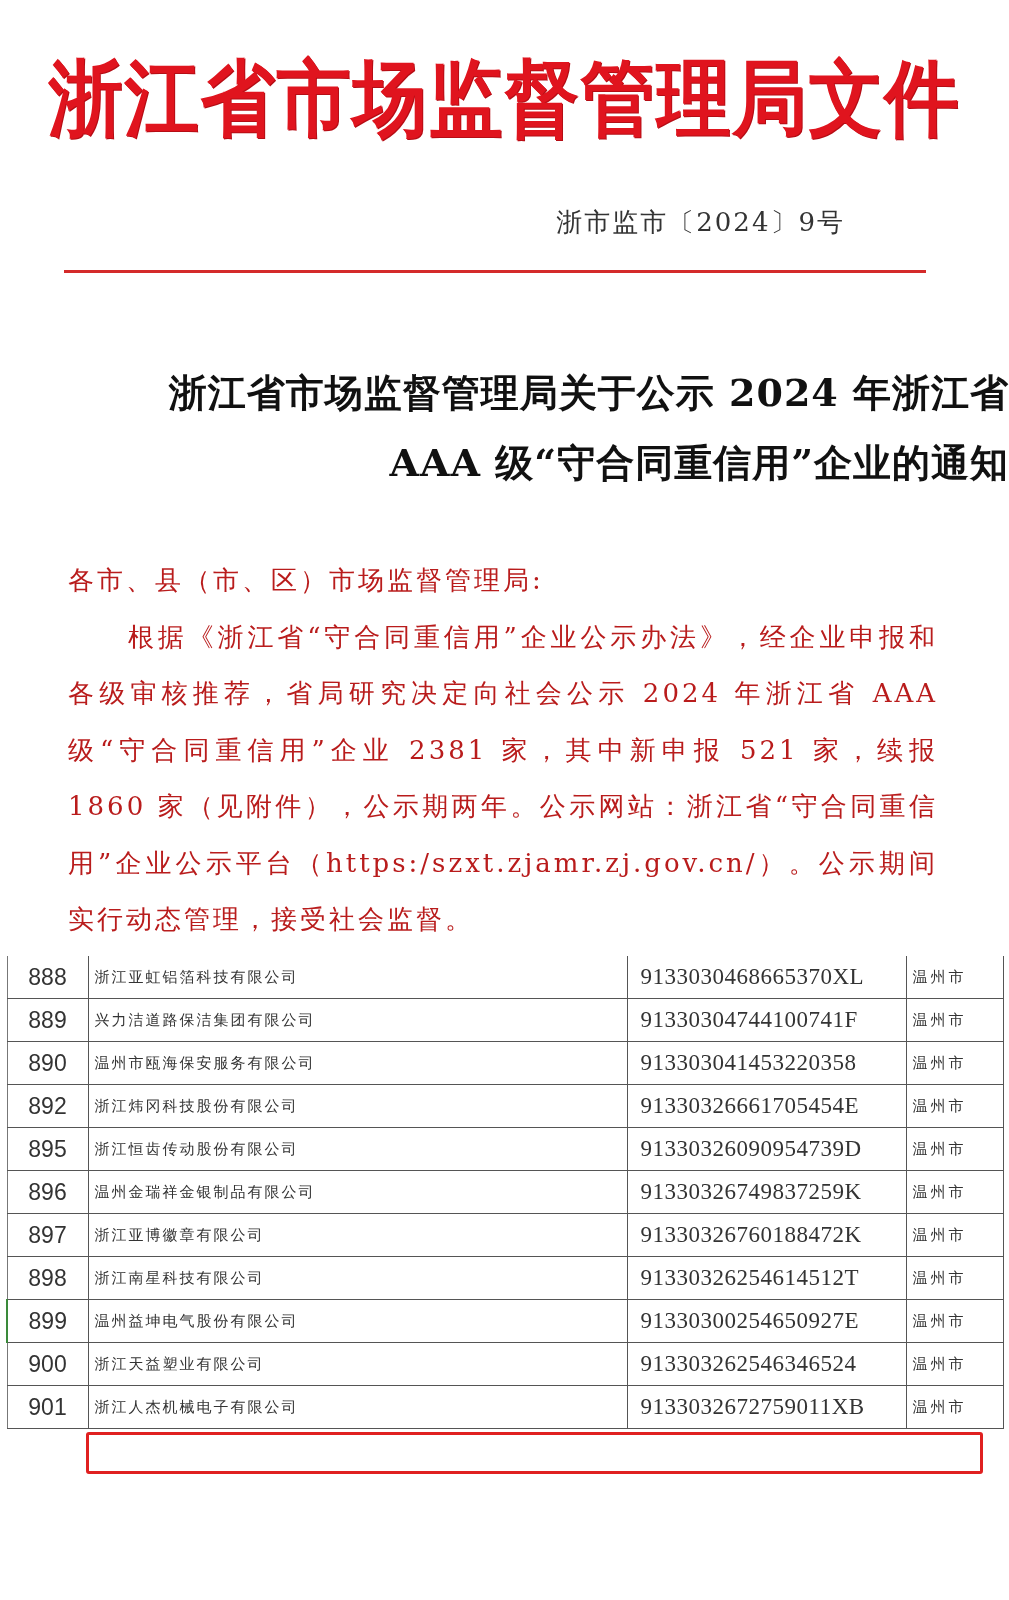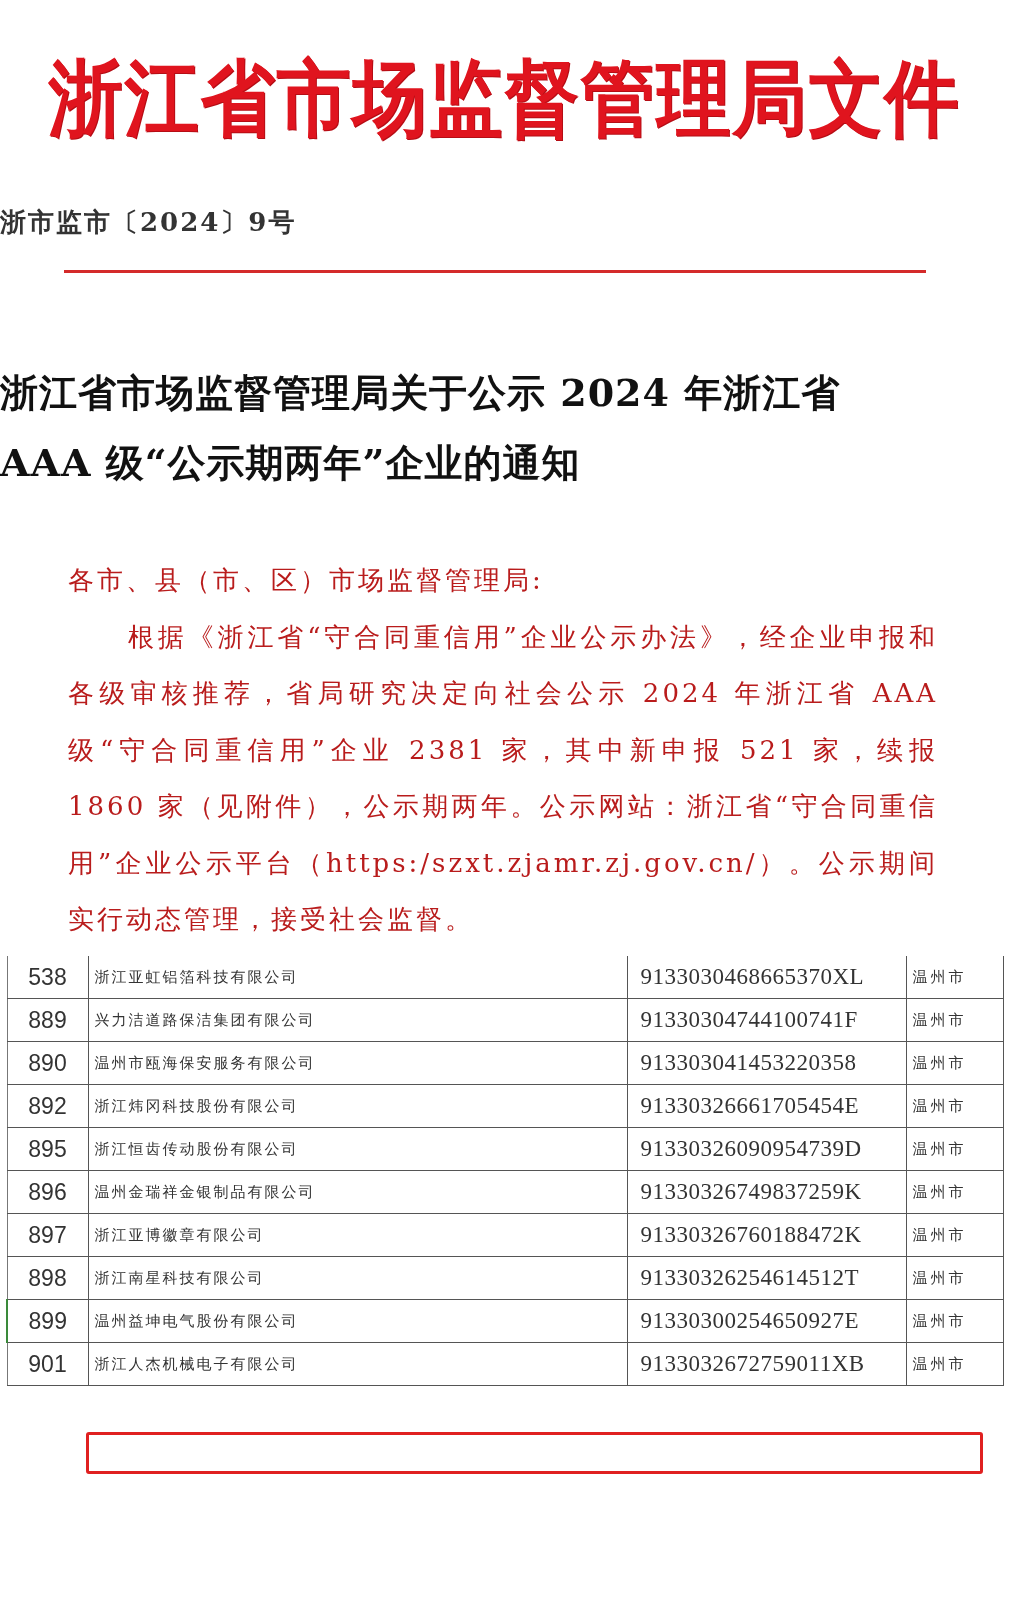--- a/index.html
+++ b/index.html
@@ -1,20 +1,20 @@
 <!DOCTYPE html>
 <html><head>
 <meta charset="utf-8">
 <style>
   html, body { margin: 0; padding: 0; background: #ffffff; }
   body { width: 1009px; height: 1600px; position: relative; overflow: hidden; font-family: "DejaVu Serif", "Liberation Serif", serif; color: #222; }
   .masthead { position: absolute; left: 0; top: 48px; width: 1009px; text-align: center; color: #e0141e; font-family: "DejaVu Sans", "Liberation Sans", sans-serif; font-weight: bold; font-size: 74px; letter-spacing: 2px; line-height: 100px; transform: scaleY(1.12); text-shadow: 1px 1px 0 #b50d15; }
-  .doc-number { position: absolute; left: 0; top: 205px; width: 845px; text-align: left; font-size: 26px; color: #333; letter-spacing: 2px; font-weight: bold; }
+  .doc-number { position: absolute; left: 0; top: 205px; width: 845px; text-align: right; font-size: 26px; color: #333; letter-spacing: 2px; }
   .red-rule { position: absolute; left: 64px; top: 270px; width: 862px; height: 3px; background: #d42a2a; }
-  .title { position: absolute; left: 0; top: 358px; width: 1009px; text-align: left; font-family: "DejaVu Serif", "Liberation Serif", serif; font-weight: bold; font-size: 38px; line-height: 70px; color: #111; letter-spacing: 1px; }
+  .title { position: absolute; left: 0; top: 358px; width: 1009px; text-align: right; font-family: "DejaVu Serif", "Liberation Serif", serif; font-weight: bold; font-size: 38px; line-height: 70px; color: #111; letter-spacing: 1px; }
   .body-text { position: absolute; left: 68px; top: 552px; width: 870px; font-size: 26px; line-height: 56.5px; color: #b91c1c; letter-spacing: 3px; }
   .body-text p { margin: 0; }
   .indent { text-indent: 60px; text-align: justify; text-align-last: left; }
   .table-wrap { position: absolute; left: 6px; top: 956px; width: 977px; }
   table { border-collapse: collapse; width: 977px; table-layout: fixed; }
   td { border: 1.5px solid #555; height: 42px; padding: 0; font-size: 15px; color: #333; white-space: nowrap; overflow: hidden; }
   tr:first-child td { border-top: none; }
   td.no { width: 80px; text-align: center; font-family: "Liberation Sans", sans-serif; font-size: 23px; }
   td.name { width: 532px; padding-left: 6px; letter-spacing: 2px; }
   td.code { width: 265px; padding-left: 13px; font-family: "Liberation Serif", serif; font-size: 23px; letter-spacing: 0.5px; }
@@ -25,33 +25,33 @@
 </style>
 </head>
 <body>
 
 <div class="masthead">浙江省市场监督管理局文件</div>
 <div class="doc-number">浙市监市〔2024〕9号</div>
 <div class="red-rule"></div>
 
 <div class="title">
   <div>浙江省市场监督管理局关于公示 2024 年浙江省</div>
-  <div>AAA 级“公示期两年”企业的通知</div>
+  <div>AAA 级“守合同重信用”企业的通知</div>
 </div>
 
 <div class="body-text">
   <p>各市、县（市、区）市场监督管理局:</p>
   <p class="indent">根据《浙江省“守合同重信用”企业公示办法》，经企业申报和各级审核推荐，省局研究决定向社会公示 2024 年浙江省 AAA 级“守合同重信用”企业 2381 家，其中新申报 521 家，续报 1860 家（见附件），公示期两年。公示网站：浙江省“守合同重信用”企业公示平台（https:/szxt.zjamr.zj.gov.cn/）。公示期间实行动态管理，接受社会监督。</p>
 </div>
 
 <div class="table-wrap">
   <table>
     <tbody id="rows">
         <tr>
-          <td class="no first">538</td>
+          <td class="no first">888</td>
           <td class="name">浙江亚虹铝箔科技有限公司</td>
           <td class="code">9133030468665370XL</td>
           <td class="city">温州市</td>
         </tr>
         <tr>
           <td class="no first">889</td>
           <td class="name">兴力洁道路保洁集团有限公司</td>
           <td class="code">91330304744100741F</td>
           <td class="city">温州市</td>
         </tr>
@@ -91,20 +91,26 @@
           <td class="code">91330326254614512T</td>
           <td class="city">温州市</td>
         </tr>
         <tr class="hl">
           <td class="no first">899</td>
           <td class="name">温州益坤电气股份有限公司</td>
           <td class="code">91330300254650927E</td>
           <td class="city">温州市</td>
         </tr>
         <tr>
+          <td class="no first">900</td>
+          <td class="name">浙江天益塑业有限公司</td>
+          <td class="code">913303262546346524</td>
+          <td class="city">温州市</td>
+        </tr>
+        <tr>
           <td class="no first">901</td>
           <td class="name">浙江人杰机械电子有限公司</td>
           <td class="code">9133032672759011XB</td>
           <td class="city">温州市</td>
         </tr>
       </tbody>
   </table>
 </div>
 <div class="highlight-box"></div>
 

